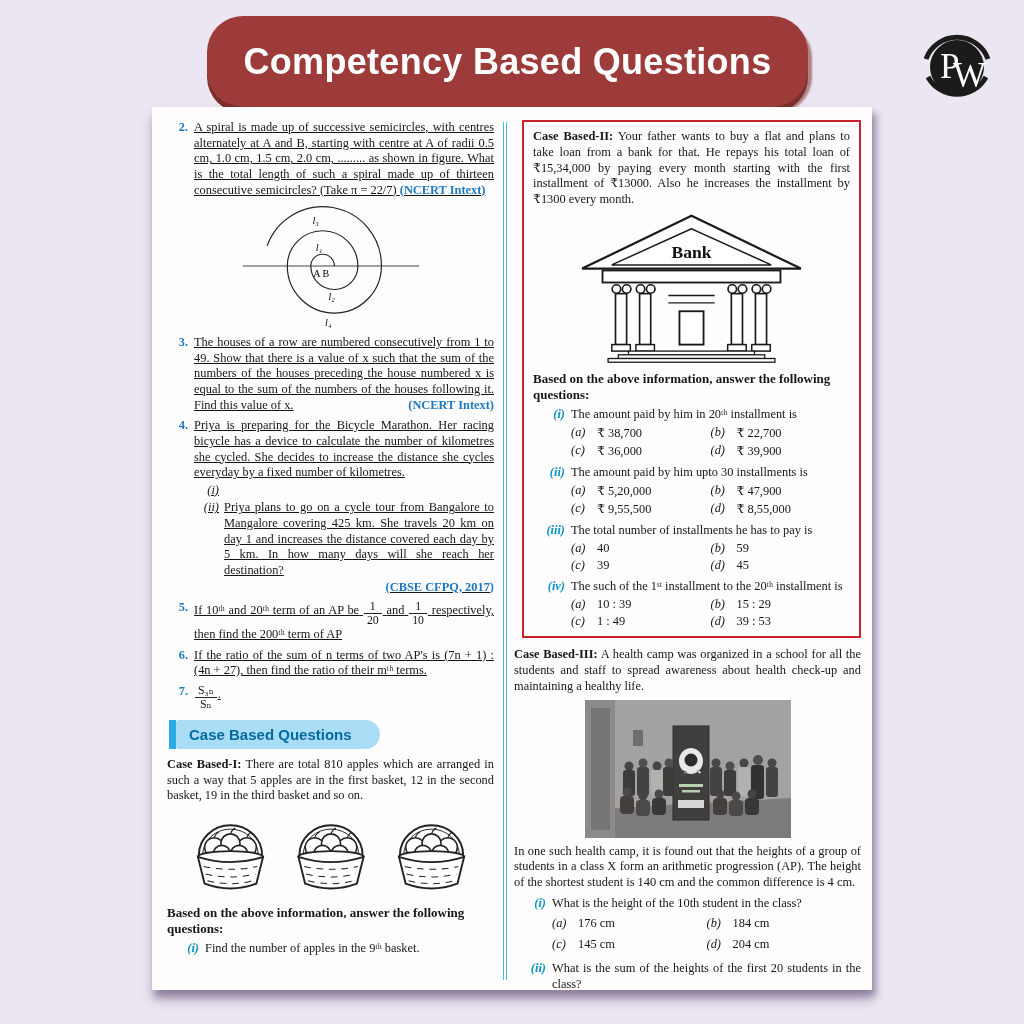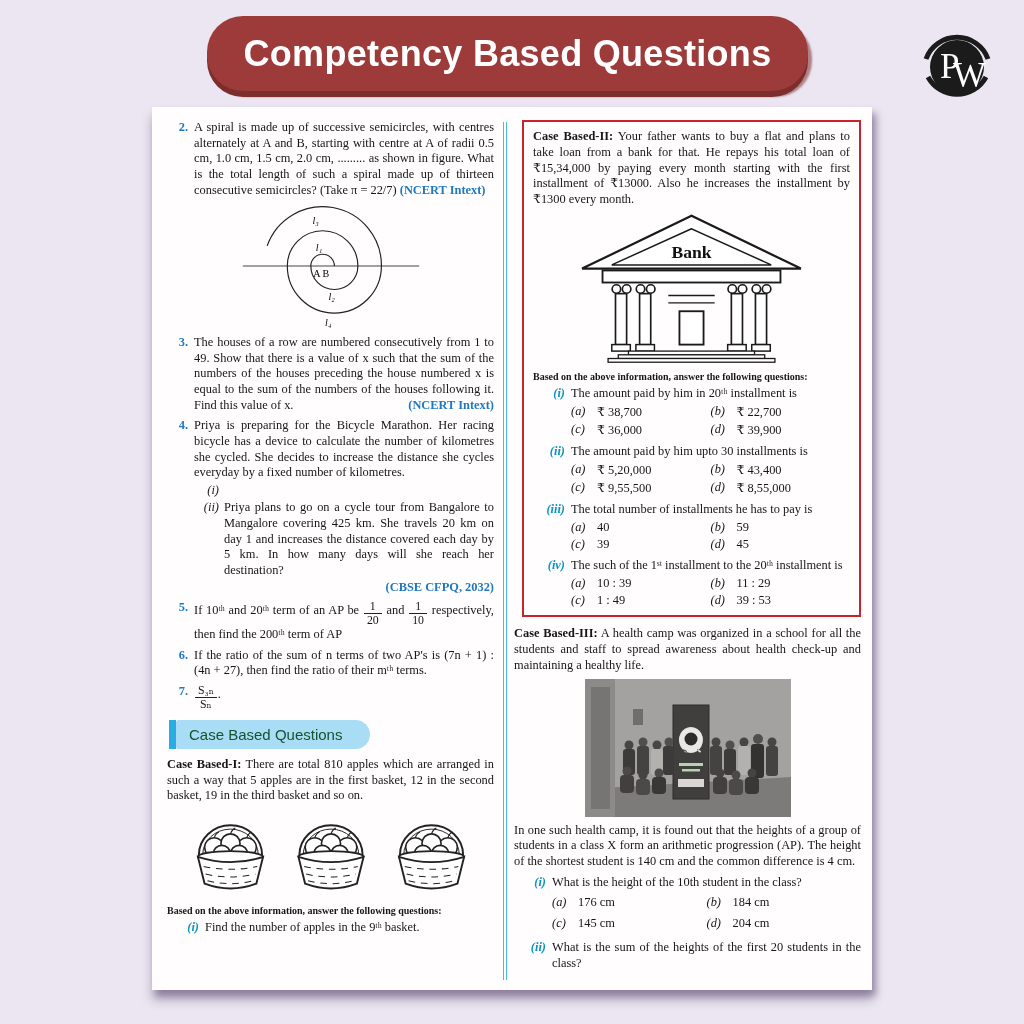--- a/index.html
+++ b/index.html
@@ -4,21 +4,21 @@
 <style>
   html,body{margin:0;padding:0;}
   body{
     width:1024px;height:1024px;position:relative;overflow:hidden;
     background:#ebe6f1;
     font-family:"Liberation Serif","DejaVu Serif",serif;
     color:#161616;
   }
   
   .banner{
-    position:absolute;left:207px;top:16px;width:601px;height:75px;
+    position:absolute;left:207px;top:16px;width:601px;height:91px;
     background:#9c3b39;border-radius:36px;
     box-shadow:0 6px 0 #7c2e2d, 4px 6px 2px rgba(124,46,45,.55);
     display:flex;align-items:center;justify-content:center;
   }
   .banner-title{
     color:#ffffff;font-family:"Liberation Sans",sans-serif;
     font-weight:bold;font-size:36px;letter-spacing:.3px;
   }
   .pw-logo{position:absolute;left:916px;top:26px;}
   
@@ -29,39 +29,39 @@
     display:flex;padding:13px 11px 8px 15px;overflow:hidden;
   }
   .col-left{width:327px;flex:none;}
   .divider{width:2px;flex:none;align-self:stretch;
     border-left:1.6px solid #45bedb;border-right:1.6px solid #45bedb;
     margin:2px 7px 2px 9px;}
   .col-right{flex:1;min-width:0;}
   
   .q{display:flex;font-size:12.4px;line-height:1.26;margin-bottom:5px;}
   .qnum{color:#1d79c2;font-weight:bold;width:21px;flex:none;text-align:right;padding-right:6px;}
-  .qtext{flex:1;text-align:justify;min-width:0;}
+  .qtext{flex:1;text-align:justify;min-width:0;text-decoration:underline;}
   .ref{color:#1d79c2;font-weight:bold;white-space:nowrap;}
   .fr{float:right;}
   .refline{text-align:right;margin-top:1px;}
   .sub{display:flex;margin-top:2px;}
   .sublabel{width:25px;flex:none;text-align:right;padding-right:5px;font-style:italic;}
   .subtext{flex:1;text-align:justify;min-width:0;}
   .para{font-size:12.4px;line-height:1.27;text-align:justify;margin-bottom:4px;}
-  .bold-line{font-size:10px;font-weight:bold;margin:4px 0 3px;}
+  .bold-line{font-size:13px;font-weight:bold;margin:4px 0 3px;}
   .fig{display:flex;justify-content:center;margin:5px 0 6px;}
   
   .frac{display:inline-block;vertical-align:-0.85em;text-align:center;line-height:1.1;font-size:11.8px;padding:0 1px;}
   .frac .fn{display:block;border-bottom:1px solid #222;padding:0 3px 0;}
   .frac .fd{display:block;padding:0 3px;}
   
   .pill-wrap{display:flex;align-items:stretch;margin:9px 0 8px 2px;}
   .pill-bar{width:7px;background:#2aabe2;flex:none;}
   .pill{background:#a9ddf6;border-radius:3px 17px 17px 3px;padding:6px 28px 6px 13px;
-    font-family:"Liberation Sans",sans-serif;font-weight:normal;font-size:15px;color:#14532d;}
+    font-family:"Liberation Sans",sans-serif;font-weight:bold;font-size:15px;color:#0369a1;}
   
   .citem{display:flex;font-size:12.4px;line-height:1.3;margin:3px 0;}
   .rlabel{color:#0b93c6;font-weight:bold;font-style:italic;width:32px;flex:none;text-align:right;padding-right:6px;}
   .citext{flex:1;text-align:justify;min-width:0;}
   
   .mcq{margin:2px 0;}
   .mcq-head{display:flex;font-size:12.4px;line-height:1.3;}
   .opts{display:grid;grid-template-columns:1fr 1fr;padding-left:38px;row-gap:2px;margin:3px 0 5px;font-size:12.4px;}
   .opt{display:flex;}
   .okey{font-style:italic;width:26px;flex:none;}
@@ -121,21 +121,21 @@
       <div class="qtext">
         <div>Priya is preparing for the Bicycle Marathon. Her racing bicycle has a device to calculate the number of kilometres she cycled. She decides to increase the distance she cycles everyday by a fixed number of kilometres.</div>
         <div class="sub">
           <span class="sublabel">(i)</span>
         </div>
         <div class="sub">
           <span class="sublabel">(ii)</span>
           <div class="subtext">Priya plans to go on a cycle tour from Bangalore to Mangalore covering 425 km. She travels 20 km on day 1 and increases the distance covered each day by 5 km. In how many days will she reach her destination?</div>
         </div>
         <div class="refline">
-          <span class="ref">(CBSE CFPQ, 2032)</span>
+          <span class="ref">(CBSE CFPQ, 2017)</span>
         </div>
       </div>
     </div>
 
     <div class="q">
       <span class="qnum">5.</span>
       <div class="qtext">
         <span>If 10ᵗʰ and 20ᵗʰ term of an AP be</span>
         <span class="frac"><span class="fn">1</span><span class="fd">20</span></span>
         <span>and</span>
@@ -302,21 +302,21 @@
           <span class="rlabel">(ii)</span>
           <div class="citext">The amount paid by him upto 30 installments is</div>
         </div>
         <div class="opts">
           <div class="opt">
               <span class="okey">(a)</span>
               <span>₹ 5,20,000</span>
             </div>
           <div class="opt">
               <span class="okey">(b)</span>
-              <span>₹ 43,400</span>
+              <span>₹ 47,900</span>
             </div>
           <div class="opt">
               <span class="okey">(c)</span>
               <span>₹ 9,55,500</span>
             </div>
           <div class="opt">
               <span class="okey">(d)</span>
               <span>₹ 8,55,000</span>
             </div>
         </div>
@@ -352,21 +352,21 @@
           <span class="rlabel">(iv)</span>
           <div class="citext">The such of the 1ˢᵗ installment to the 20ᵗʰ installment is</div>
         </div>
         <div class="opts">
           <div class="opt">
               <span class="okey">(a)</span>
               <span>10 : 39</span>
             </div>
           <div class="opt">
               <span class="okey">(b)</span>
-              <span>11 : 29</span>
+              <span>15 : 29</span>
             </div>
           <div class="opt">
               <span class="okey">(c)</span>
               <span>1 : 49</span>
             </div>
           <div class="opt">
               <span class="okey">(d)</span>
               <span>39 : 53</span>
             </div>
         </div>

